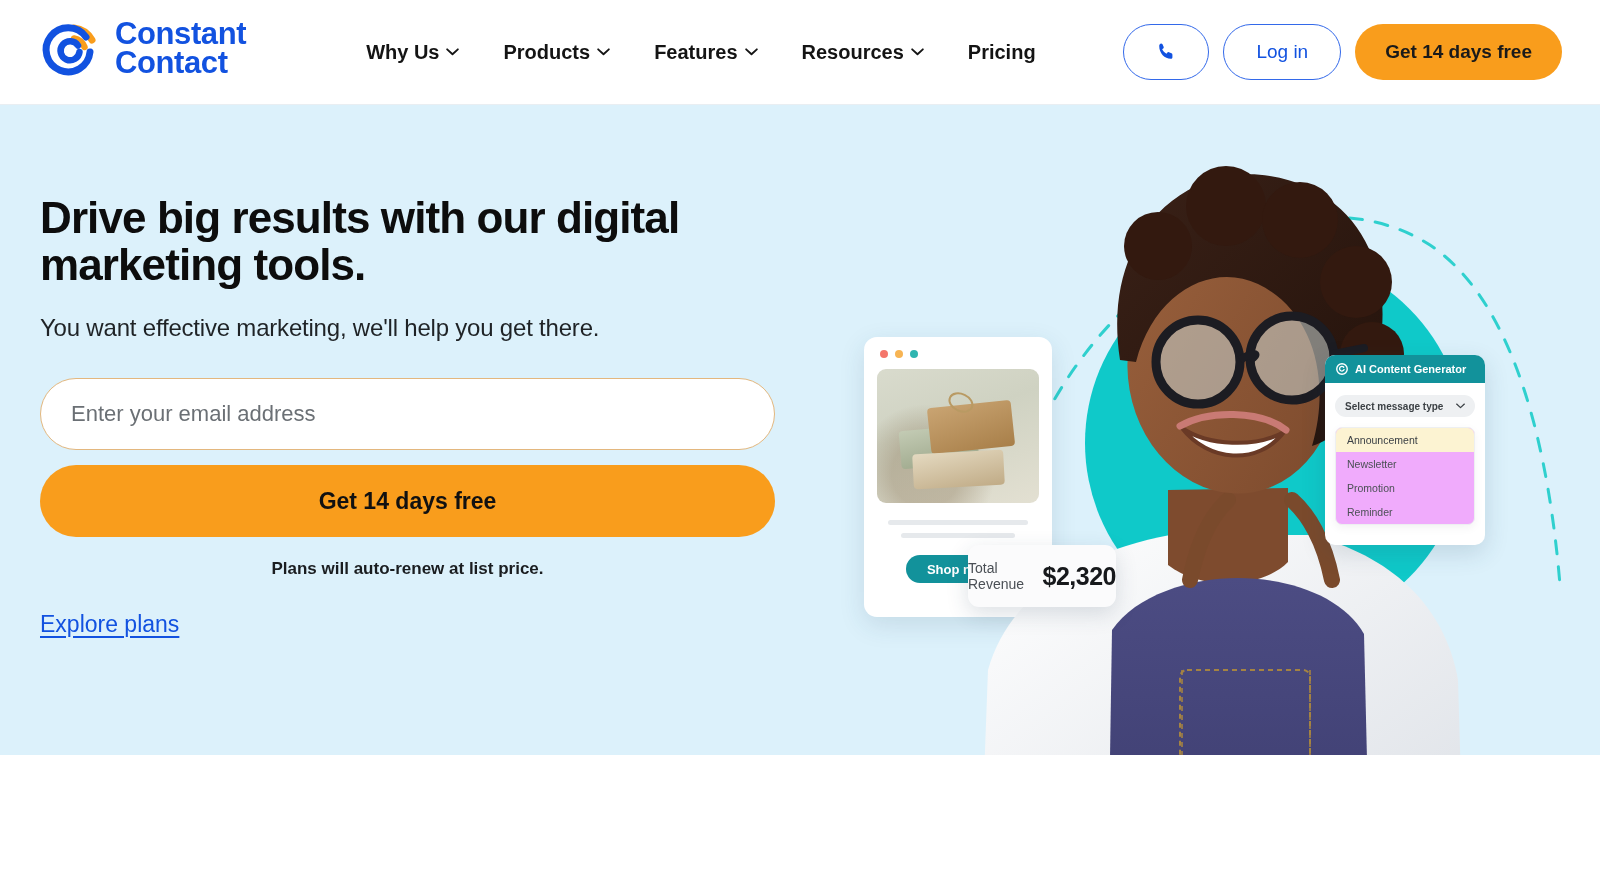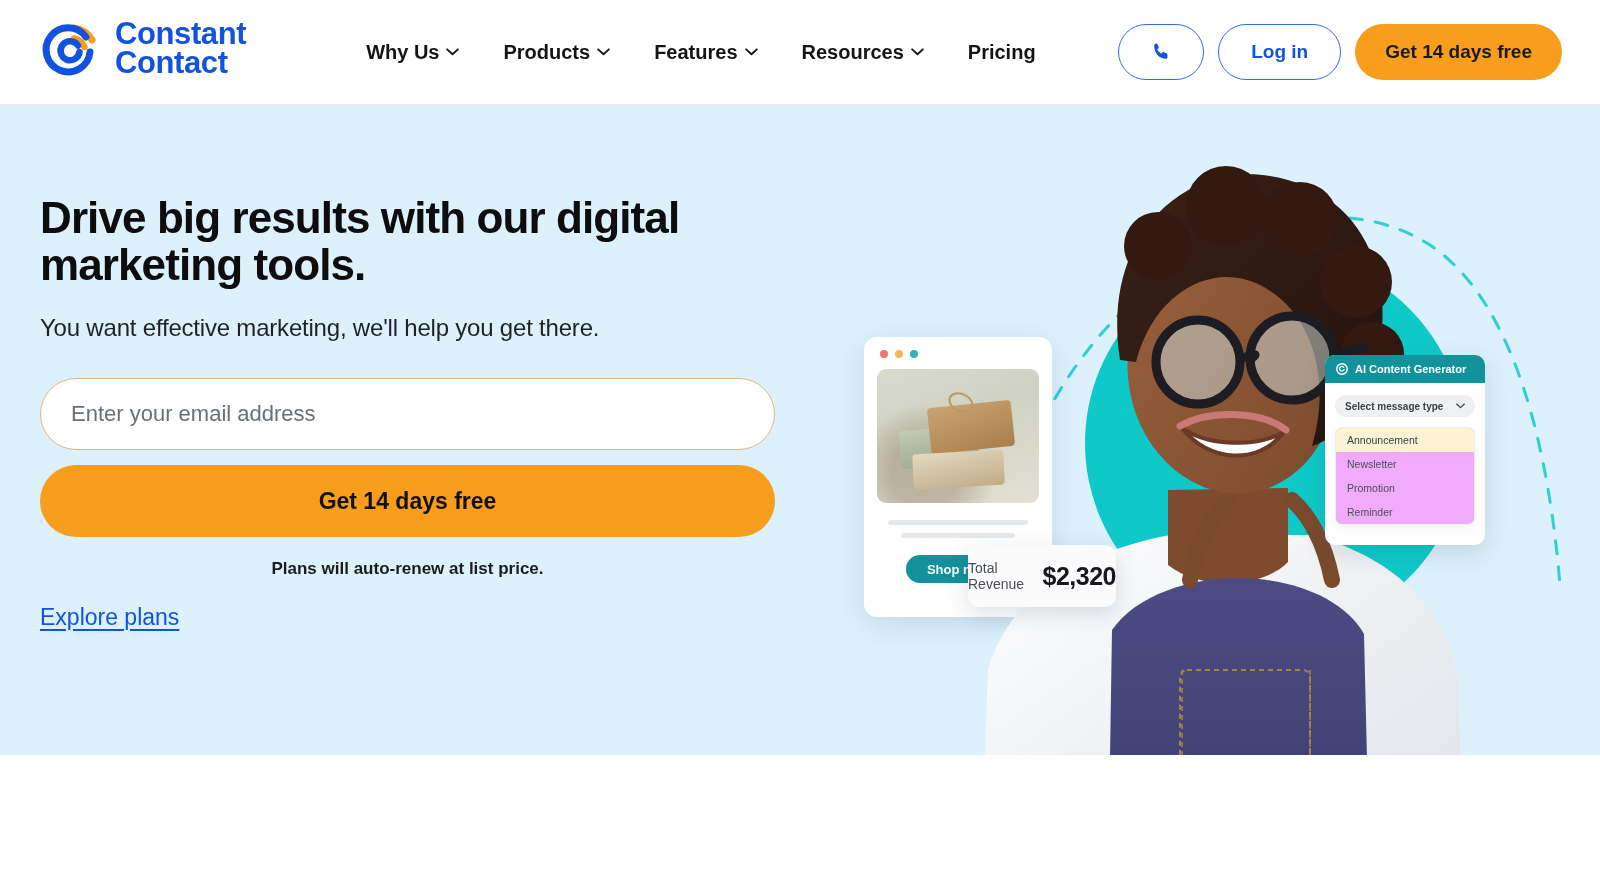--- a/index.html
+++ b/index.html
@@ -49,21 +49,21 @@
   .btn-phone {
     width: 86px; height: 56px; border-radius: 40px;
     border: 1.6px solid #3369ea; background: #fff;
     display: flex; align-items: center; justify-content: center;
     cursor: pointer;
   }
   .btn-login {
     height: 56px; padding: 0 32px; border-radius: 40px;
     border: 1.6px solid #3369ea; background: #fff;
     display: flex; align-items: center; justify-content: center;
-    font-size: 19px; font-weight: 700; color: #1252E0;
+    font-size: 19px; font-weight: 400; color: #1252E0;
     cursor: pointer; white-space: nowrap;
   }
   .btn-trial-top {
     height: 56px; padding: 0 30px; border-radius: 40px;
     border: none; background: #F99D1C;
     display: flex; align-items: center; justify-content: center;
     font-size: 19px; font-weight: 700; color: #1a1a1a;
     cursor: pointer; white-space: nowrap;
     font-family: "Liberation Sans", sans-serif;
   }
@@ -95,21 +95,21 @@
   .btn-trial-hero {
     width: 735px; height: 72px; border-radius: 40px;
     border: none; background: #F99D1C;
     font-size: 23px; font-weight: 700; color: #111;
     font-family: "Liberation Sans", sans-serif;
     cursor: pointer; display: block; margin-bottom: 22px;
   }
   .finenote {
     width: 735px; text-align: center;
     font-size: 17px; font-weight: 700; color: #1a1d20;
-    margin-bottom: 25px;
+    margin-bottom: 32px;
   }
   .explore-link {
     display: inline-block; font-size: 23px; color: #1252E0;
     text-decoration: underline; text-underline-offset: 4px;
     cursor: pointer; font-weight: 400;
   }
 
   
   .hero-art {
     position: absolute; left: 840px; top: 0;

